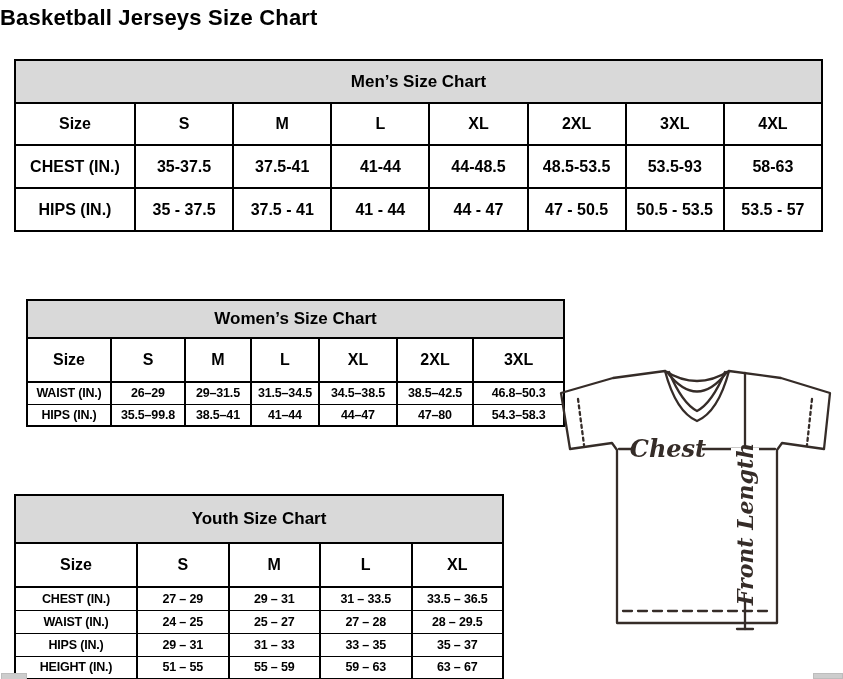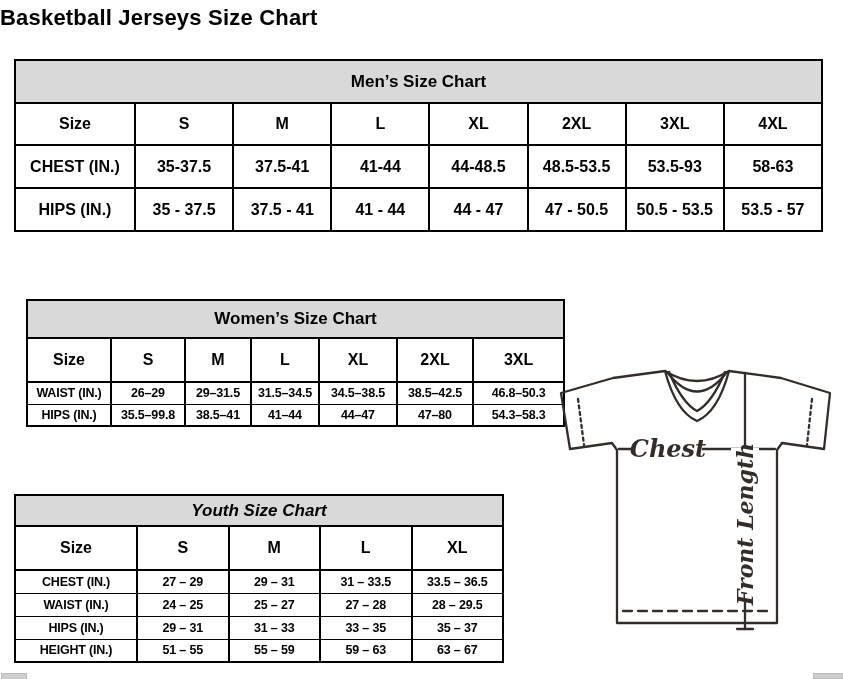--- a/index.html
+++ b/index.html
@@ -28,21 +28,21 @@
   #womens tr.chart-title-row { height:38px; }
   #womens tr.size-row { height:44px; }
   #womens tr.size-row th { font-size:16px; }
   #womens tr.d { height:22px; }
   #womens tr.d td { font-size:12.5px; letter-spacing:-0.2px;
                     border-top-width:1px; border-bottom-width:1px; }
   #womens tr.d:last-child td { border-bottom-width:2px; }
 
   
   #youth  { left:14px; top:494px; width:490px; }
-  #youth tr.chart-title-row { height:31px;font-style:italic; }
+  #youth tr.chart-title-row { height:48px; }
   #youth tr.size-row { height:44px; }
   #youth tr.size-row th { font-size:16px; }
   #youth tr.d { height:23px; }
   #youth tr.d td { font-size:12.5px; letter-spacing:-0.2px;
                    border-top-width:1px; border-bottom-width:1px; }
   #youth tr.d:last-child td { border-bottom-width:2px;margin-left:24px; }
 
   .rl { font-size:14px; }
 
   #jersey { position:absolute; left:0; top:0; width:843px; height:679px; pointer-events:none; }

